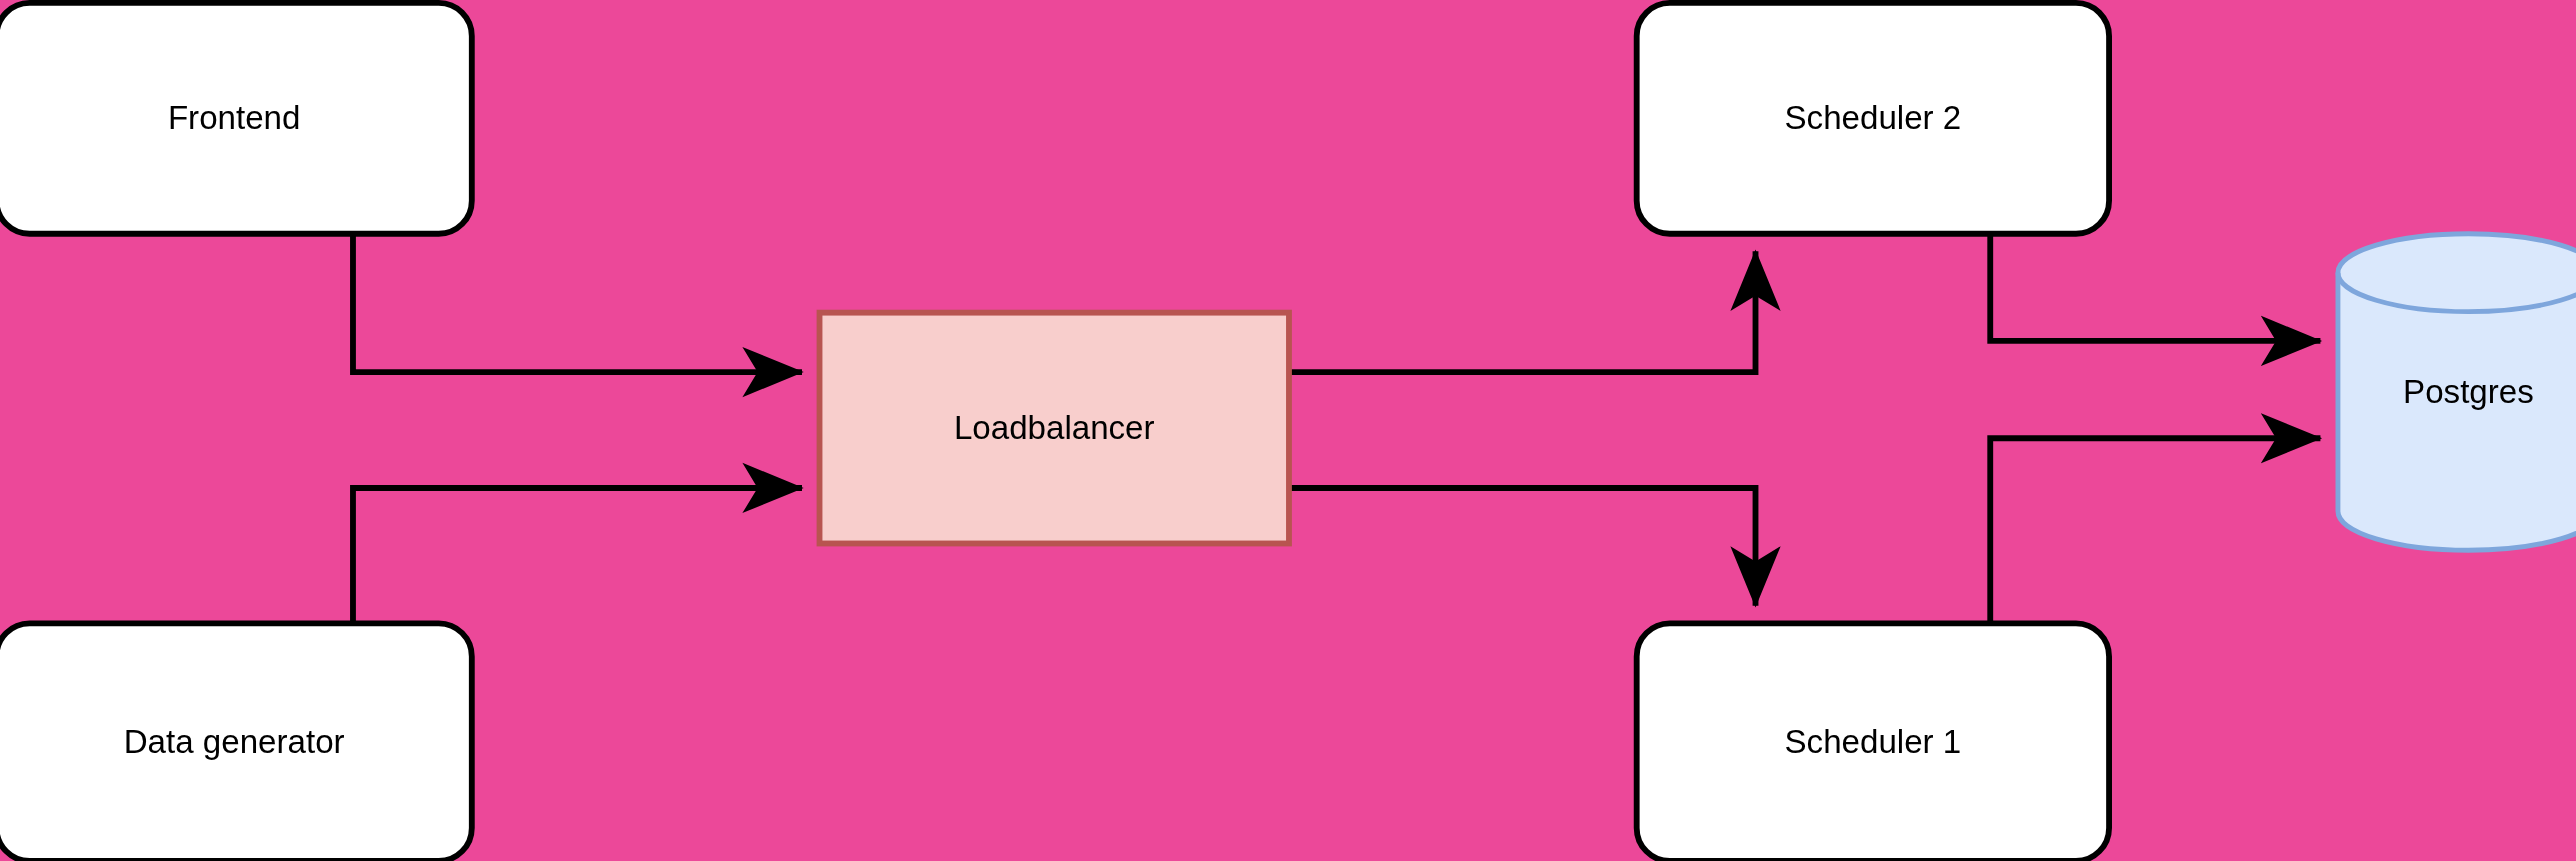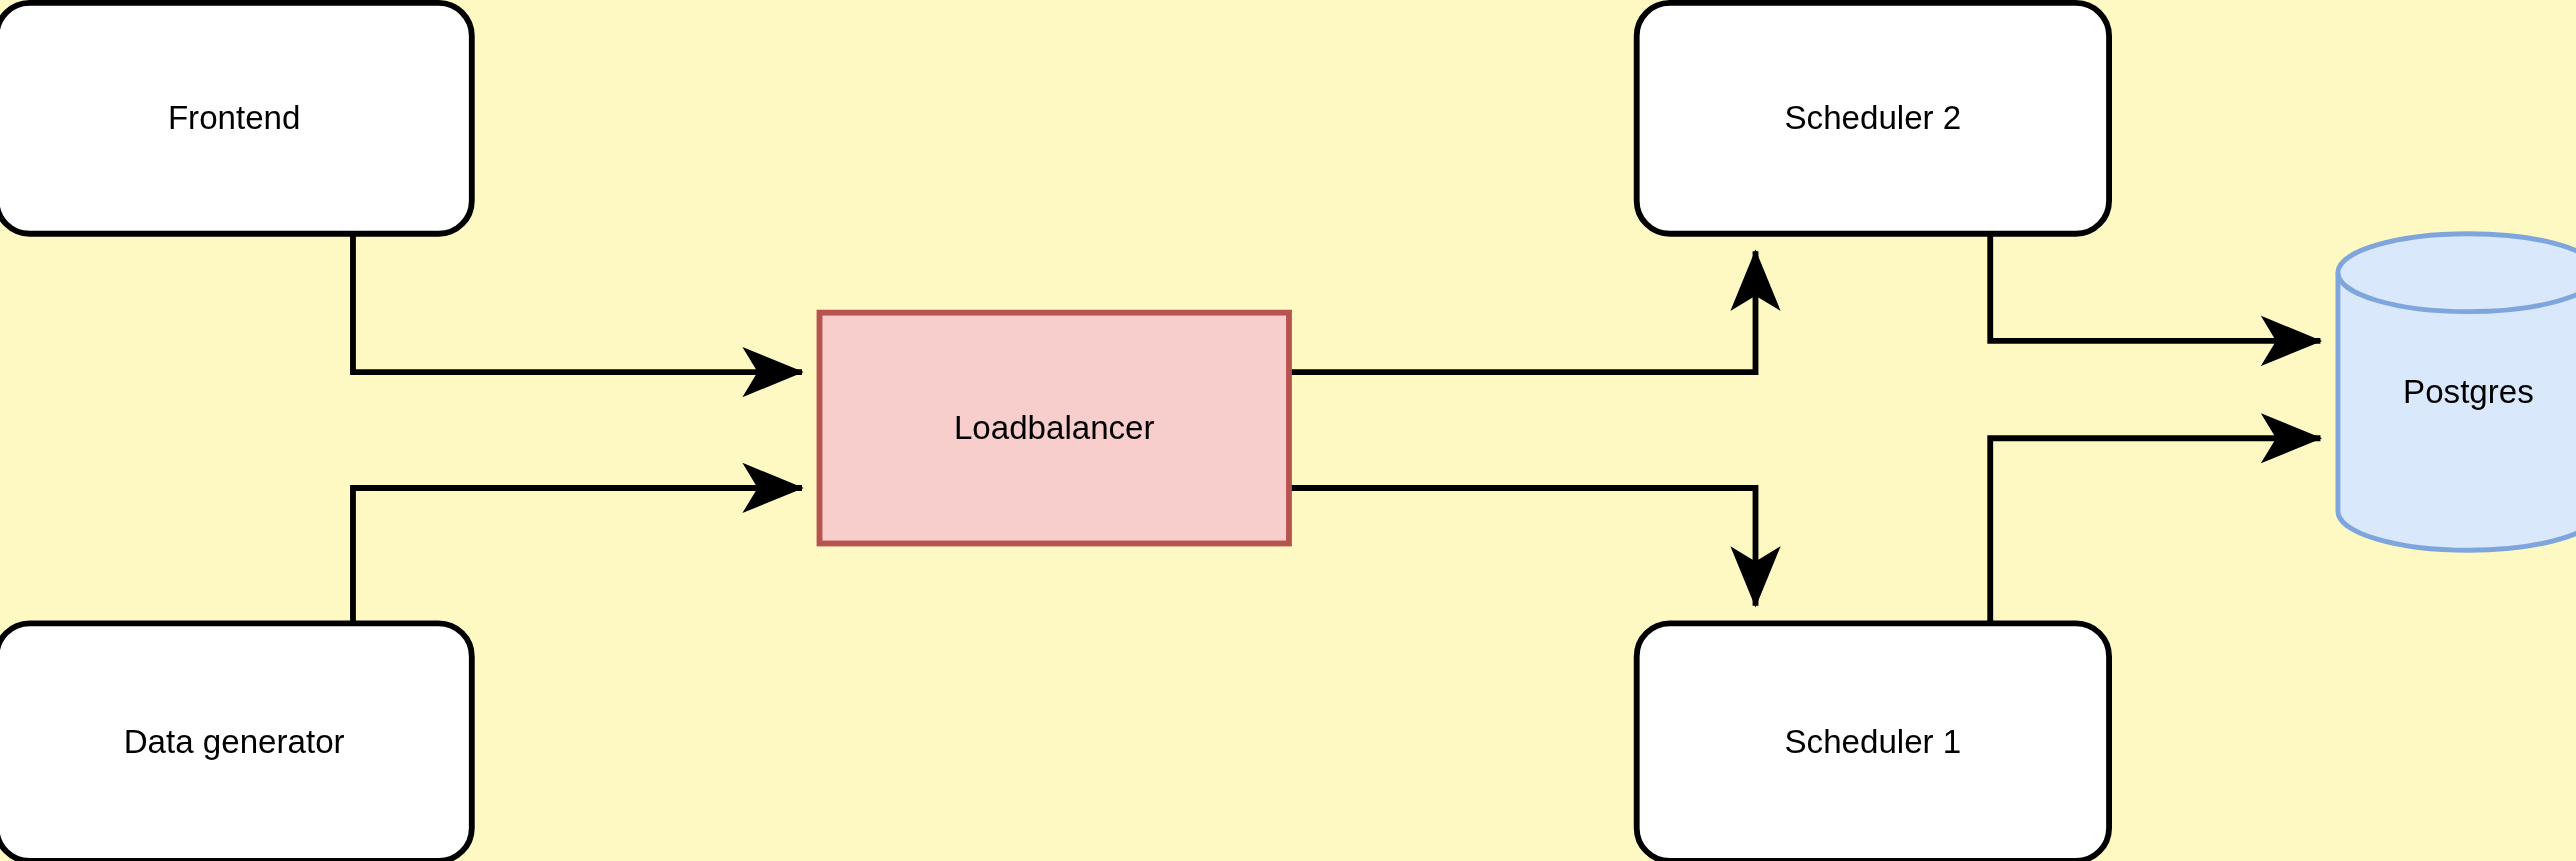--- a/index.html
+++ b/index.html
@@ -8,21 +8,21 @@
     padding: 0;
     background: #ffffff;
   }
   body {
     font-family: "Liberation Sans", "DejaVu Sans", sans-serif;
   }
   #canvas {
     position: relative;
     width: 2576px;
     height: 861px;
-    background: #fef9c3;
+    background: #ec4899;
     overflow: hidden;
   }
   #diagram-svg {
     position: absolute;
     top: 0;
     left: 0;
     width: 2576px;
     height: 861px;
     display: block;
   }

